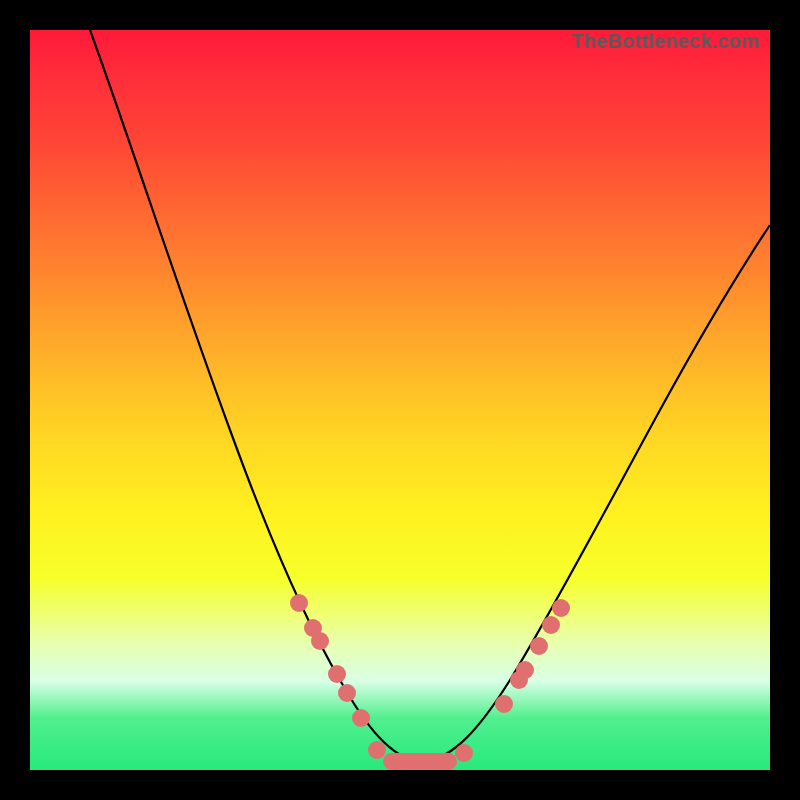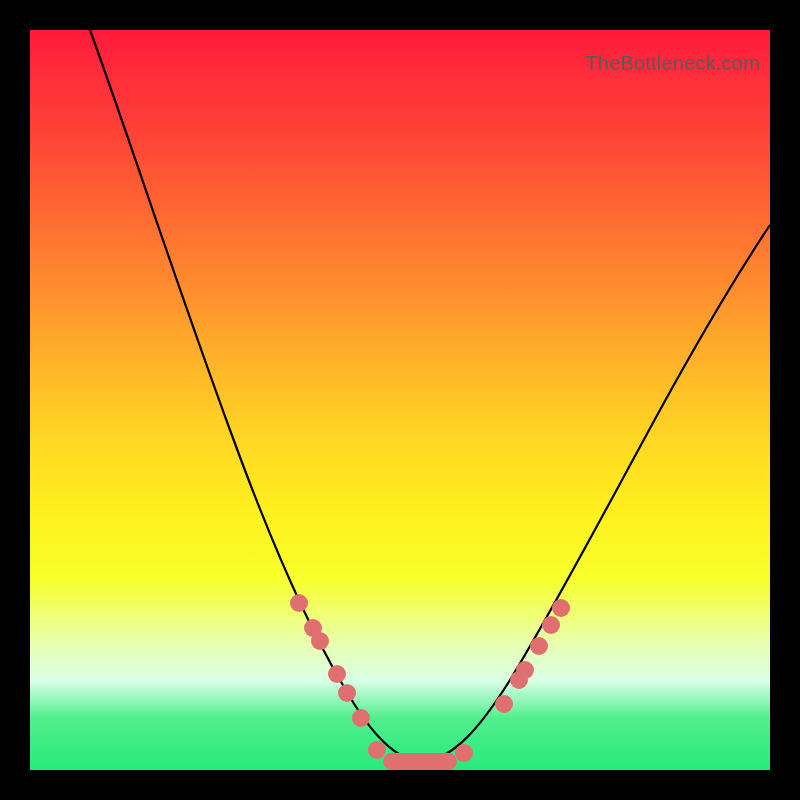--- a/index.html
+++ b/index.html
@@ -34,25 +34,25 @@
       #fff01f 65%,
       #f7ff2a 74%,
       #e8ffb0 83%,
       #d8ffe6 88%,
       #51ef8d 93%,
       #27e97c 100%
     );
   }
   .watermark {
     position: absolute;
-    top: 22px;
+    top: 0;
     right: 10px;
     color: #5a5a5a;
     font-size: 20px;
-    font-weight: 400;
+    font-weight: 700;
     letter-spacing: 0.2px;
     user-select: none;
   }
   svg.curve {
     position: absolute;
     left: 0;
     top: 0;
     width: 740px;
     height: 740px;
     overflow: visible;

